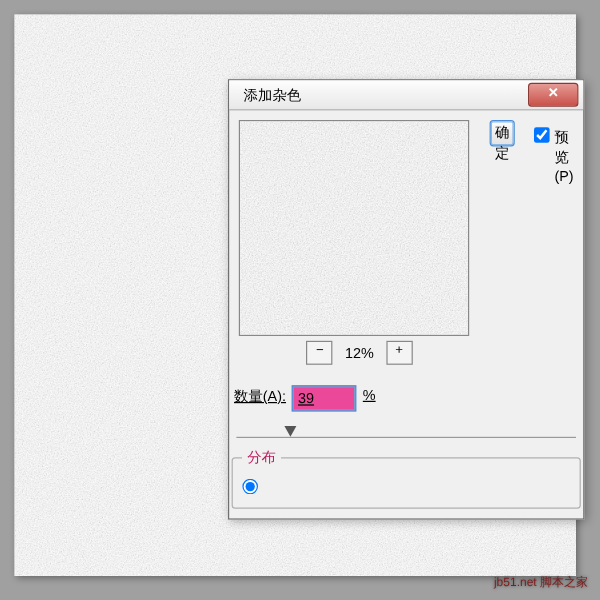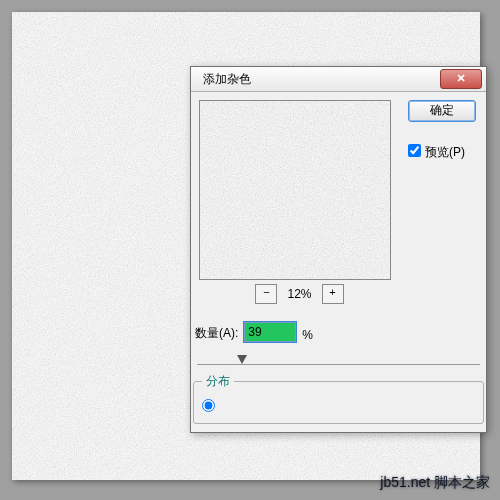--- a/index.html
+++ b/index.html
@@ -59,21 +59,21 @@
     line-height: 16px;
     font-size: 11px;
     font-weight: bold;
   }
   .content {
     display: flex;
     padding: 8px;
     gap: 8px;
   }
   .left-col { flex: 1; }
-  .right-col { width: 70px; display: flex; flex-direction: column; gap: 16px; align-items: flex-start; }
+  .right-col { width: 70px; display: flex; gap: 16px; align-items: flex-start; }
   .preview-box {
     width: 190px;
     height: 178px;
     background: #fff;
     border: 1px solid #888;
     margin-bottom: 4px;
     position: relative;
     overflow: hidden;
   }
   .preview-box .noise-layer { opacity: 0.5; }
@@ -88,30 +88,31 @@
     width: 20px;
     height: 18px;
     background: #f4f4f4;
     border: 1px solid #888;
     text-align: center;
     line-height: 15px;
     font-size: 11px;
   }
   .amount-row {
     display: flex;
-    align-items: flex-end;
+    align-items: flex-start;
     gap: 6px;
     margin-bottom: 4px;
     padding-left: 4px;
+    text-decoration: underline;
   }
   .amount-input {
     width: 44px;
     height: 16px;
     border: 1px solid #7a9ac9;
-    background: #22c55e;
+    background: #ec4899;
     font-size: 12px;
     padding: 1px 3px;
     outline: 1px solid #3e84d6;
   }
   .slider {
     position: relative;
     height: 18px;
     margin: 0 6px 8px 6px;
     border-bottom: 1px solid #999;
   }
@@ -123,21 +124,21 @@
     border-left: 5px solid transparent;
     border-right: 5px solid transparent;
     border-top: 9px solid #555;
   }
   fieldset.dist {
     border: 1px solid #b0b0b0;
     border-radius: 3px;
     margin: 4px 2px 8px 2px;
     padding: 6px 8px 8px 8px;
   }
-  fieldset.dist legend { padding: 0 4px; color: #0f766e; }
+  fieldset.dist legend { padding: 0 4px; color: #be185d; }
   .radio-row, .check-row {
     display: flex;
     align-items: center;
     gap: 5px;
     margin: 3px 0;
   }
   .mono-row { padding-left: 8px; padding-bottom: 8px; }
   .win-btn {
     width: 66px;
     height: 20px;
@@ -148,22 +149,22 @@
     line-height: 18px;
     font-size: 12px;
   }
   .win-btn.focus { border: 1px solid #4a90d9; box-shadow: 0 0 0 1px #8cb8e6 inset; }
   .preview-check { display: flex; align-items: flex-start; gap: 4px; margin-top: 6px; }
   input[type=checkbox], input[type=radio] { margin: 0; }
   .watermark {
     position: absolute;
     right: 10px;
     bottom: 8px;
-    color: #0f172a;
-    font-size: 14px;
+    color: #7f1d1d;
+    font-size: 10px;
     text-shadow: 0 0 3px rgba(0,0,0,0.6);
     font-family: Arial, sans-serif;
   }
   .noise-svg { width:100%; height:100%; display:block; }
 </style>
 </head>
 <body>
 
 <svg style="position:absolute;width:0;height:0">
   <filter id="nz">

